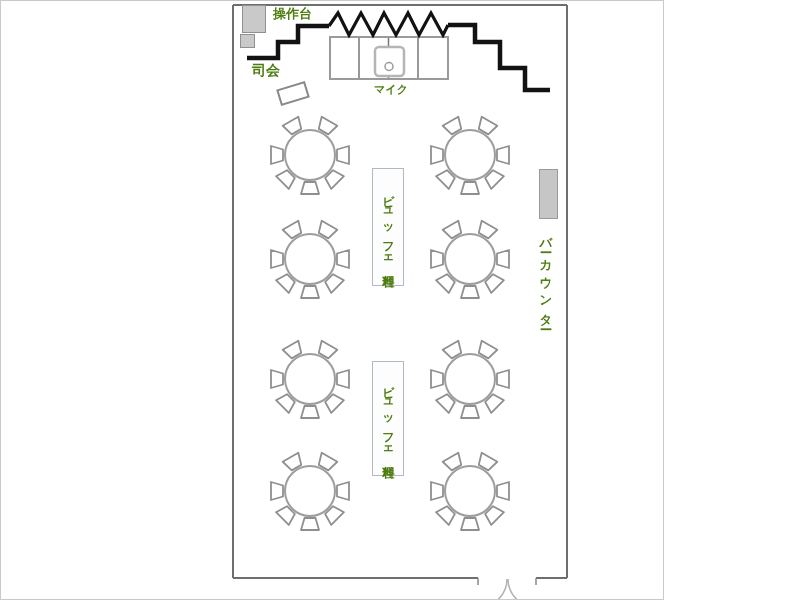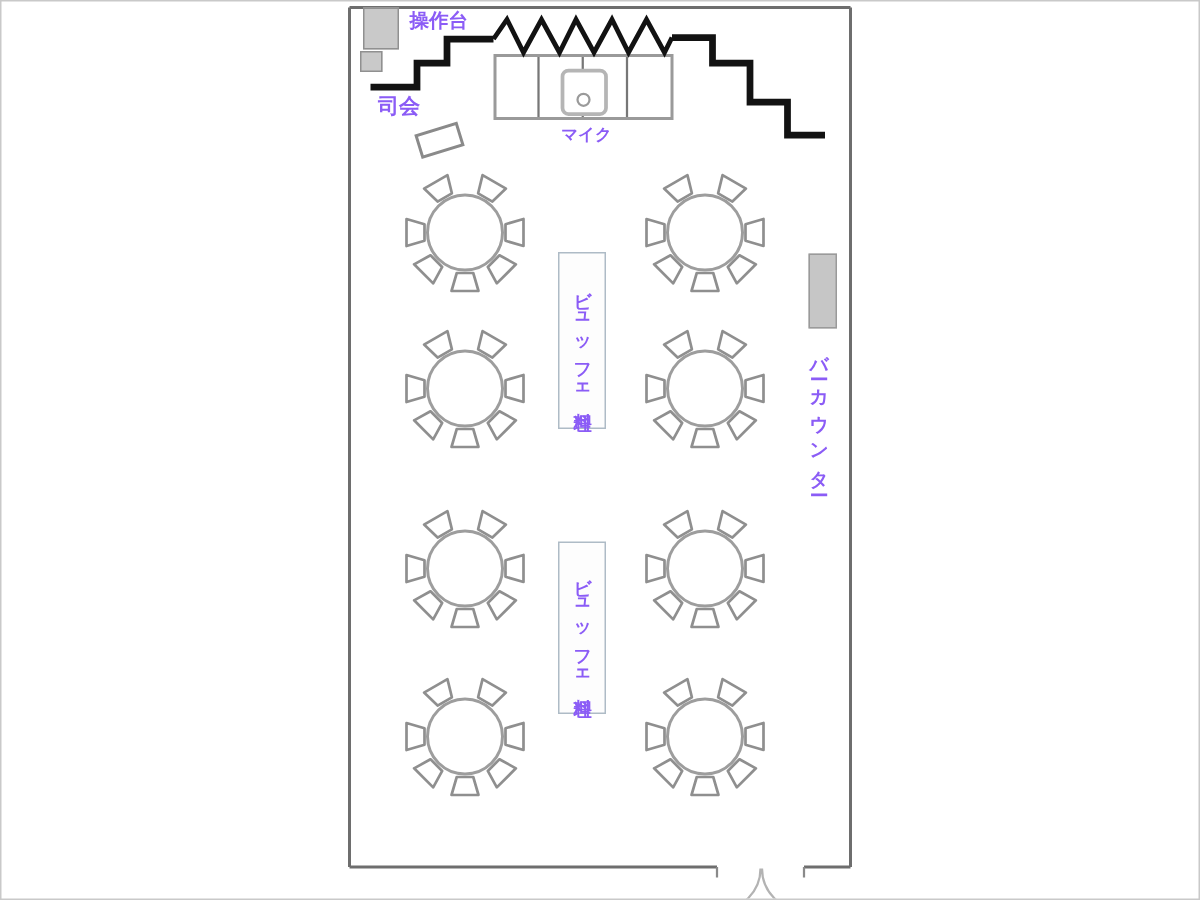--- a/index.html
+++ b/index.html
@@ -1,21 +1,21 @@
 <!DOCTYPE html>
 <html><head>
 <meta charset="utf-8">
 <style>
   html,body { margin:0; padding:0; background:#fff; }
   .canvas {
-    position:relative; width:800px; height:600px;
+    position:relative; width:664px; height:600px;
     box-sizing:border-box; border:1px solid #c9c9c9;
     background:#ffffff; overflow:hidden;
     font-family:"DejaVu Sans","Liberation Sans",sans-serif;
-    color:#8b5cf6;
+    color:#4d7c0f;
   }
   .plan-svg { position:absolute; left:0; top:0; width:800px; height:600px; }
 
   
   .wall        { stroke:#6e6e6e; stroke-width:2;   fill:none; }
   .steps       { stroke:#121212; stroke-width:4.5; fill:none; }
   .zigzag      { stroke:#121212; stroke-width:3.2; fill:none; stroke-linejoin:miter; }
   .stage-rect  { fill:#ffffff;  stroke:#9a9a9a; stroke-width:2; }
   .stage-div   { stroke:#777777; stroke-width:1.5; }
   .mic-box     { fill:#ffffff;  stroke:#b5b5b5; stroke-width:2.5; }

